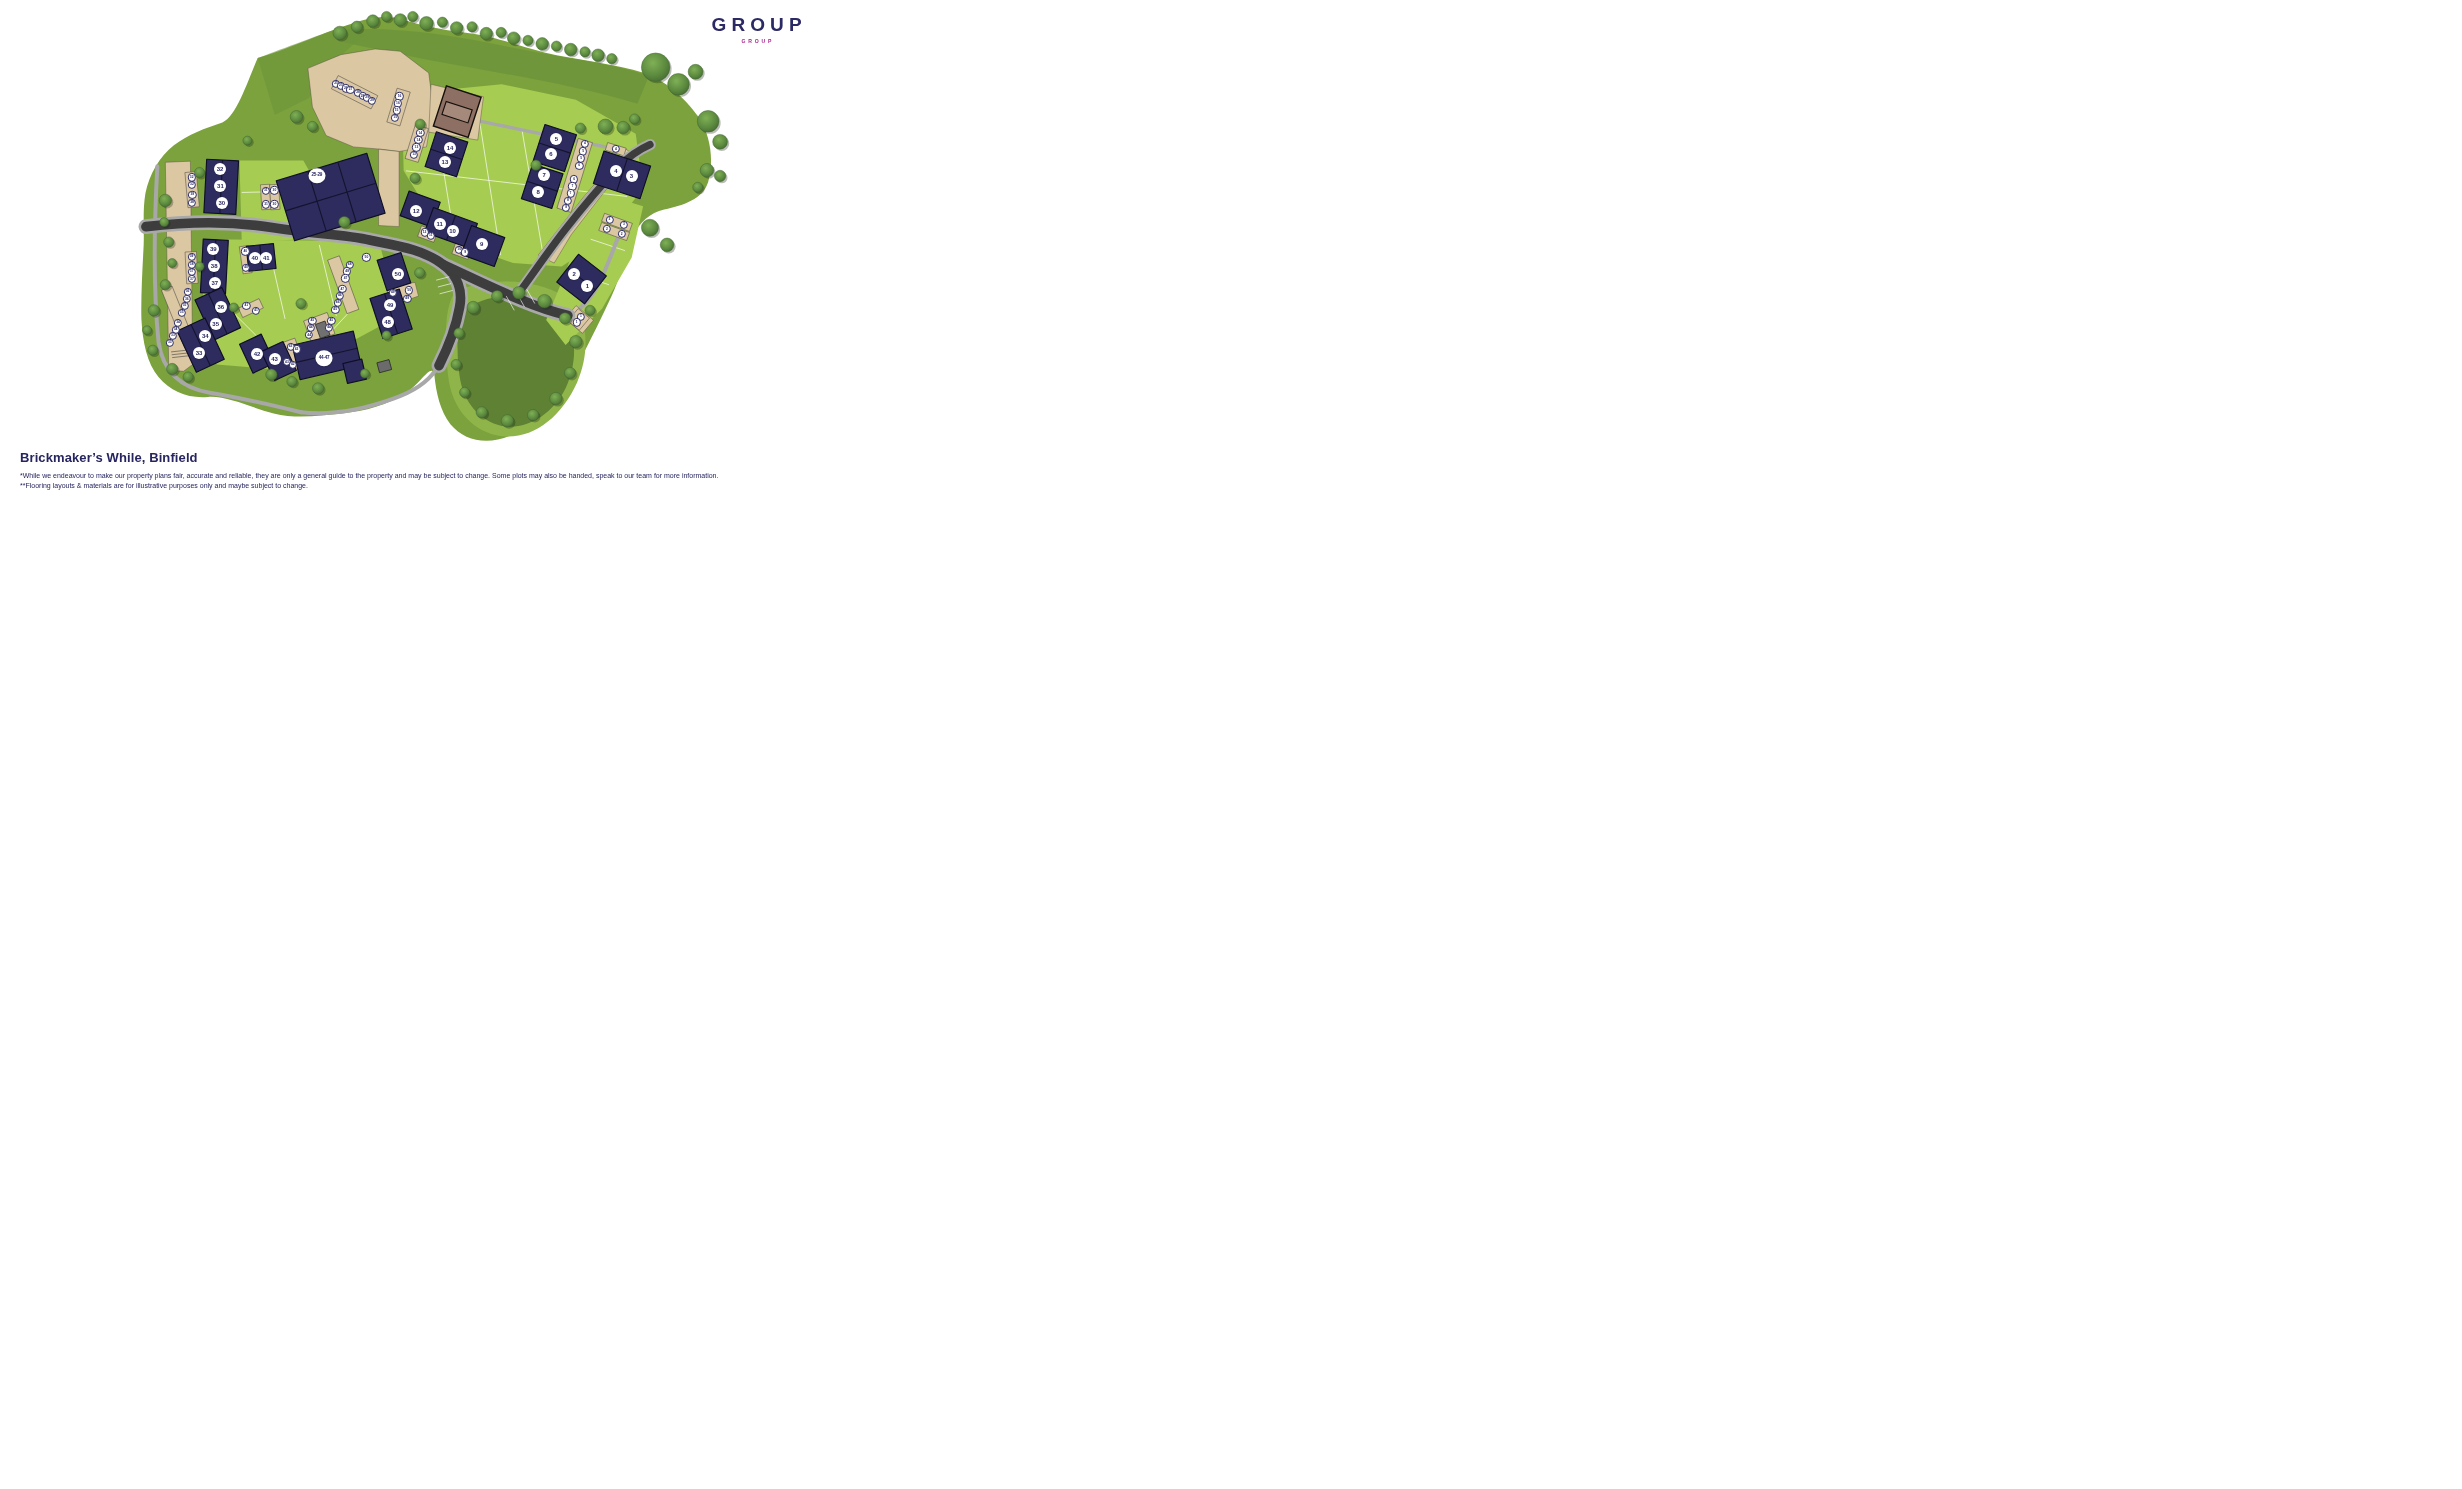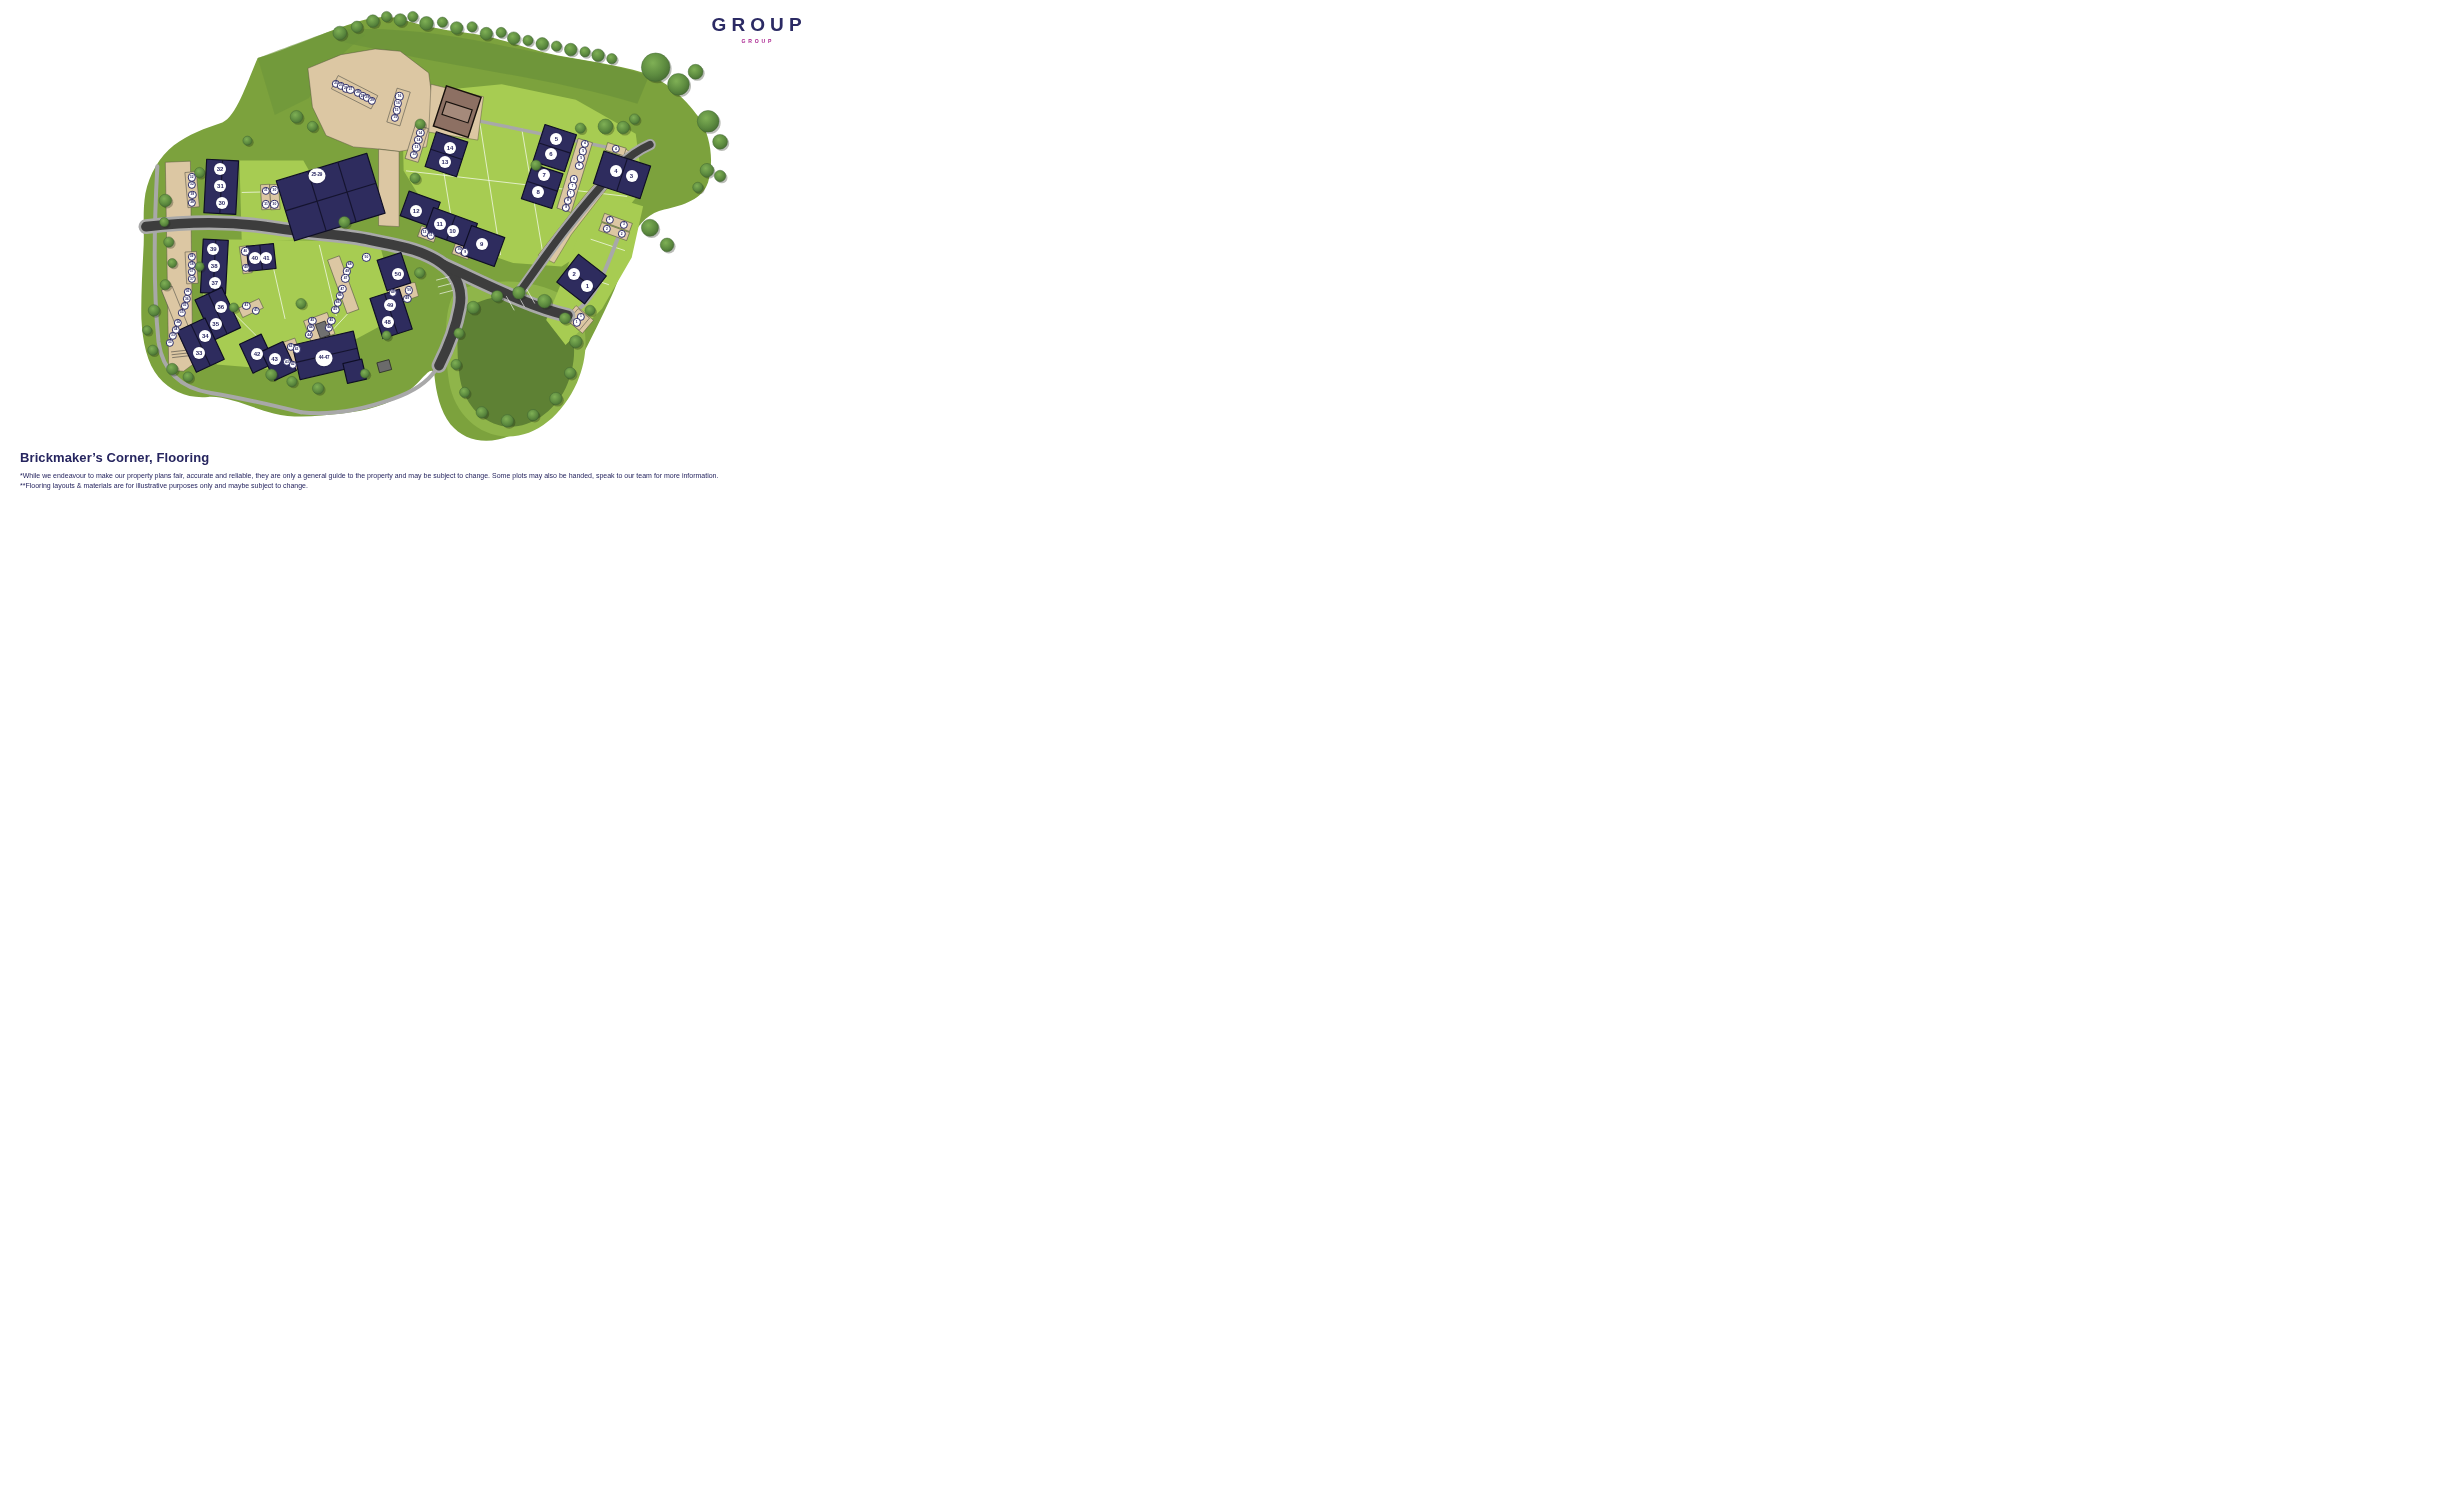--- a/index.html
+++ b/index.html
@@ -491,18 +491,18 @@
         <div class="parking-marker" style="left: 49.6%; top: 60.2%;">49</div>
       </div>
   </div>
 
   <div id="logo">
     <div class="brand">GROUP</div>
     <div class="sub">GROUP</div>
   </div>
 
   <div id="caption">
-    <h1>Brickmaker’s Corner, Flooring</h1>
+    <h1>Brickmaker’s While, Binfield</h1>
     <p class="disc">*While we endeavour to make our property plans fair, accurate and reliable, they are only a general guide to the property and may be subject to change. Some plots may also be handed, speak to our team for more information.</p>
     <p>**Flooring layouts &amp; materials are for illustrative purposes only and maybe subject to change.</p>
   </div>
 </div>
 
 
 </body></html>

